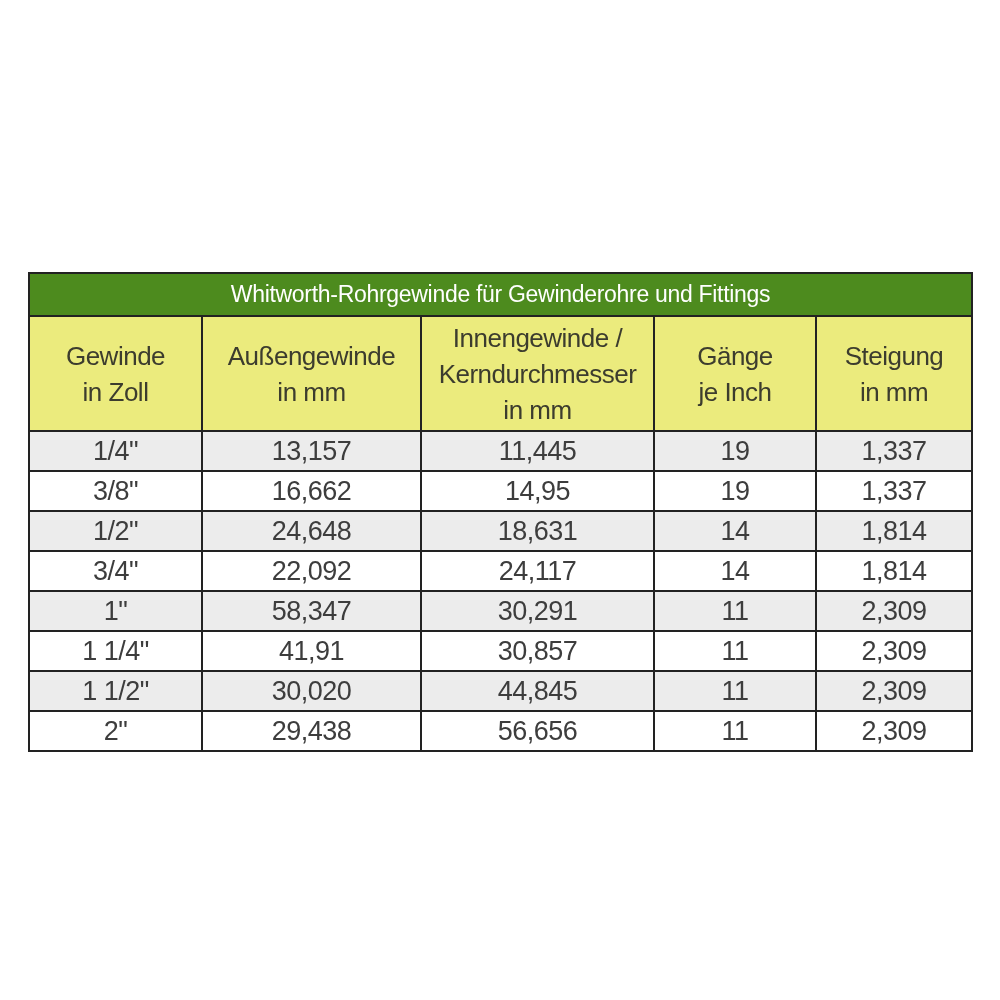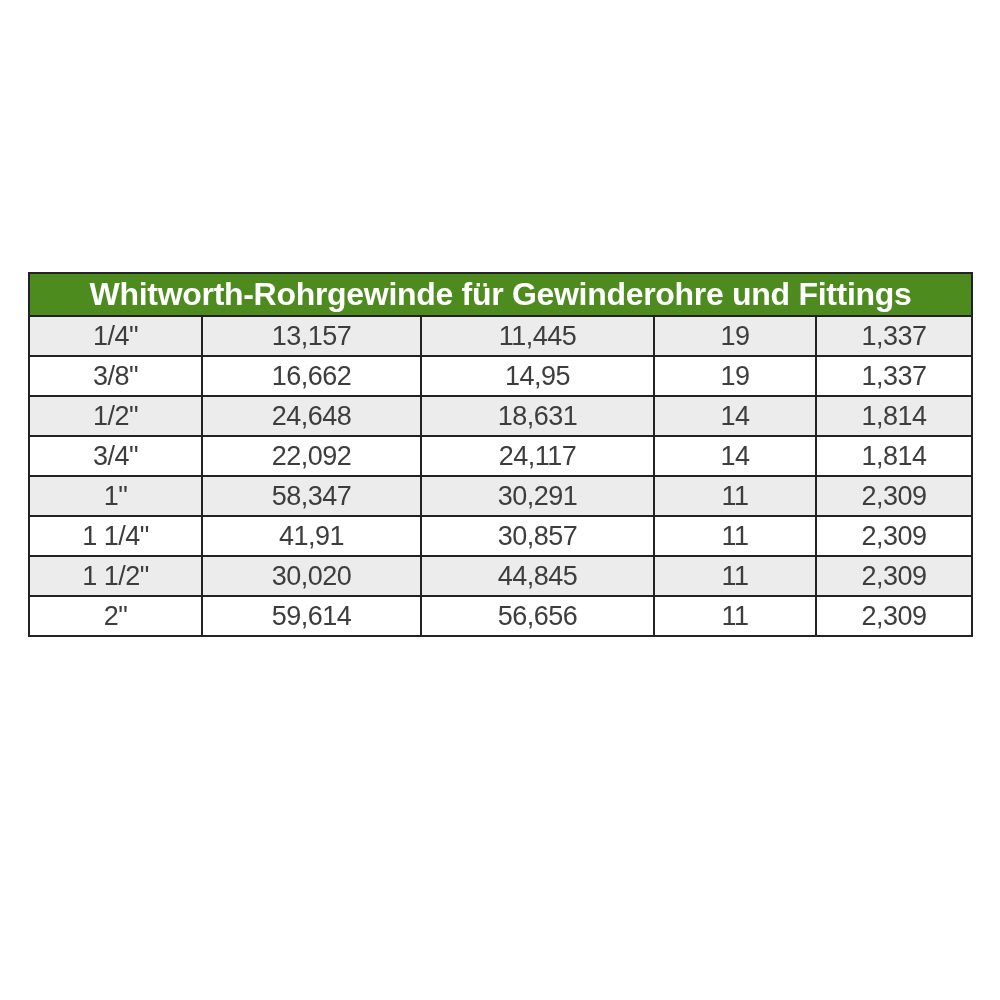--- a/index.html
+++ b/index.html
@@ -36,22 +36,22 @@
   table.spec-table td {
     border: 2px solid #222222;
     text-align: center;
     vertical-align: middle;
     padding: 0;
   }
   .title-row th {
     height: 41px;
     background: #4d8b1e;
     color: #ffffff;
-    font-size: 32px;
-    font-weight: bold;
+    font-size: 23px;
+    font-weight: normal;
     letter-spacing: -0.3px;
   }
   .header-row th {
     height: 113px;
     background: #ebeb7d;
     color: #3c3c2e;
     font-size: 26px;
     font-weight: normal;
     line-height: 36px;
     letter-spacing: -0.5px;
@@ -77,20 +77,33 @@
       <colgroup>
         <col class="c1">
           <col class="c2">
           <col class="c3">
           <col class="c4">
           <col class="c5">
       </colgroup>
       <thead>
         <tr class="title-row">
           <th colspan="5">Whitworth-Rohrgewinde für Gewinderohre und Fittings</th>
+        </tr>
+        <tr class="header-row">
+          <th>Gewinde
+in Zoll</th>
+          <th>Außengewinde
+in mm</th>
+          <th>Innengewinde /
+Kerndurchmesser
+in mm</th>
+          <th>Gänge
+je Inch</th>
+          <th>Steigung
+in mm</th>
         </tr>
       </thead>
       <tbody>
         <tr class="data-row shaded">
           <td>1/4"</td>
           <td>13,157</td>
           <td>11,445</td>
           <td>19</td>
           <td>1,337</td>
         </tr>
@@ -131,21 +144,21 @@
         </tr>
         <tr class="data-row shaded">
           <td>1 1/2"</td>
           <td>30,020</td>
           <td>44,845</td>
           <td>11</td>
           <td>2,309</td>
         </tr>
         <tr class="data-row">
           <td>2"</td>
-          <td>59,614</td>
+          <td>29,438</td>
           <td>56,656</td>
           <td>11</td>
           <td>2,309</td>
         </tr>
       </tbody>
     </table>
   </div>
 </div>
 
 </body></html>

